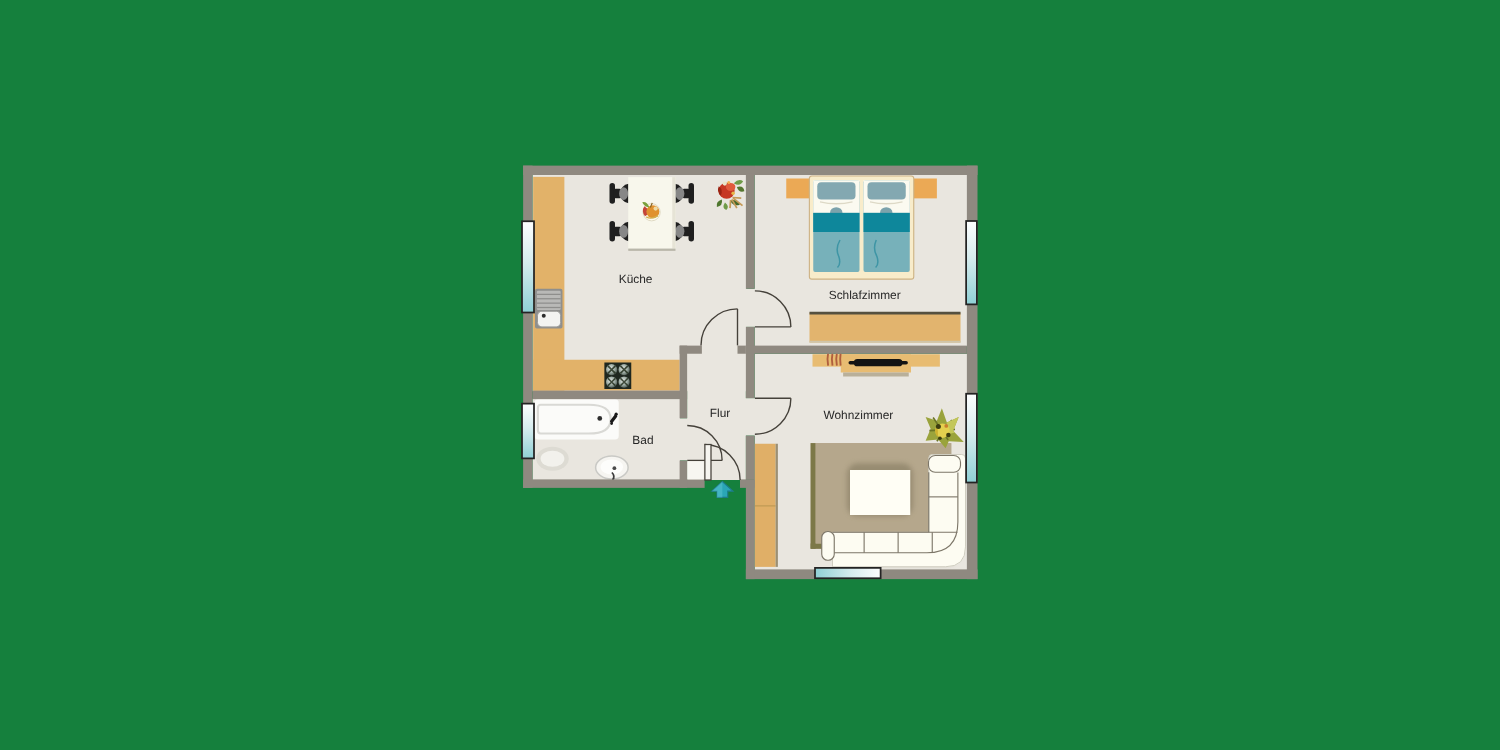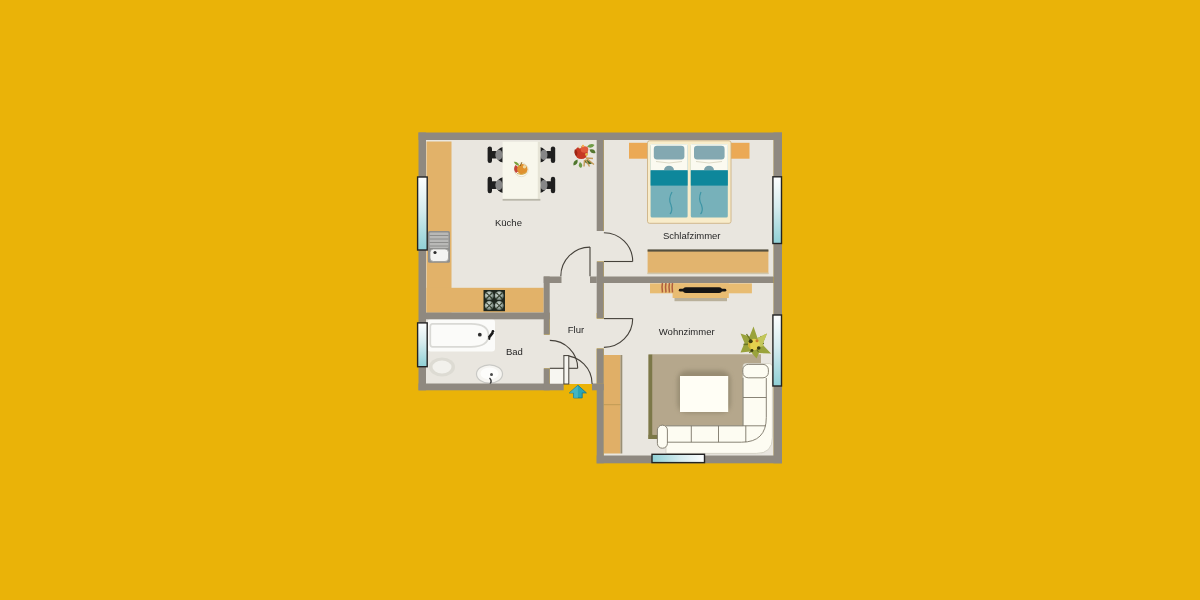--- a/index.html
+++ b/index.html
@@ -1,16 +1,16 @@
 <!DOCTYPE html>
 <html><head>
 <meta charset="utf-8">
 <style>
 html,body{margin:0;padding:0;background:#ffffff;}
-.page{position:relative;width:1200px;height:600px;background:#eab308;overflow:hidden;}
+.page{position:relative;width:1200px;height:600px;background:#15803d;overflow:hidden;}
 svg{position:absolute;left:0;top:0;}
 text{font-family:"Liberation Sans",sans-serif;fill:#262626;}
 </style>
 </head>
 <body>
 <div class="page">
 <svg width="1200" height="600" viewBox="0 0 1200 600">
 <defs>
   <linearGradient id="winV" x1="0" y1="0" x2="0" y2="1">
     <stop offset="0" stop-color="#fdfefe"></stop>

